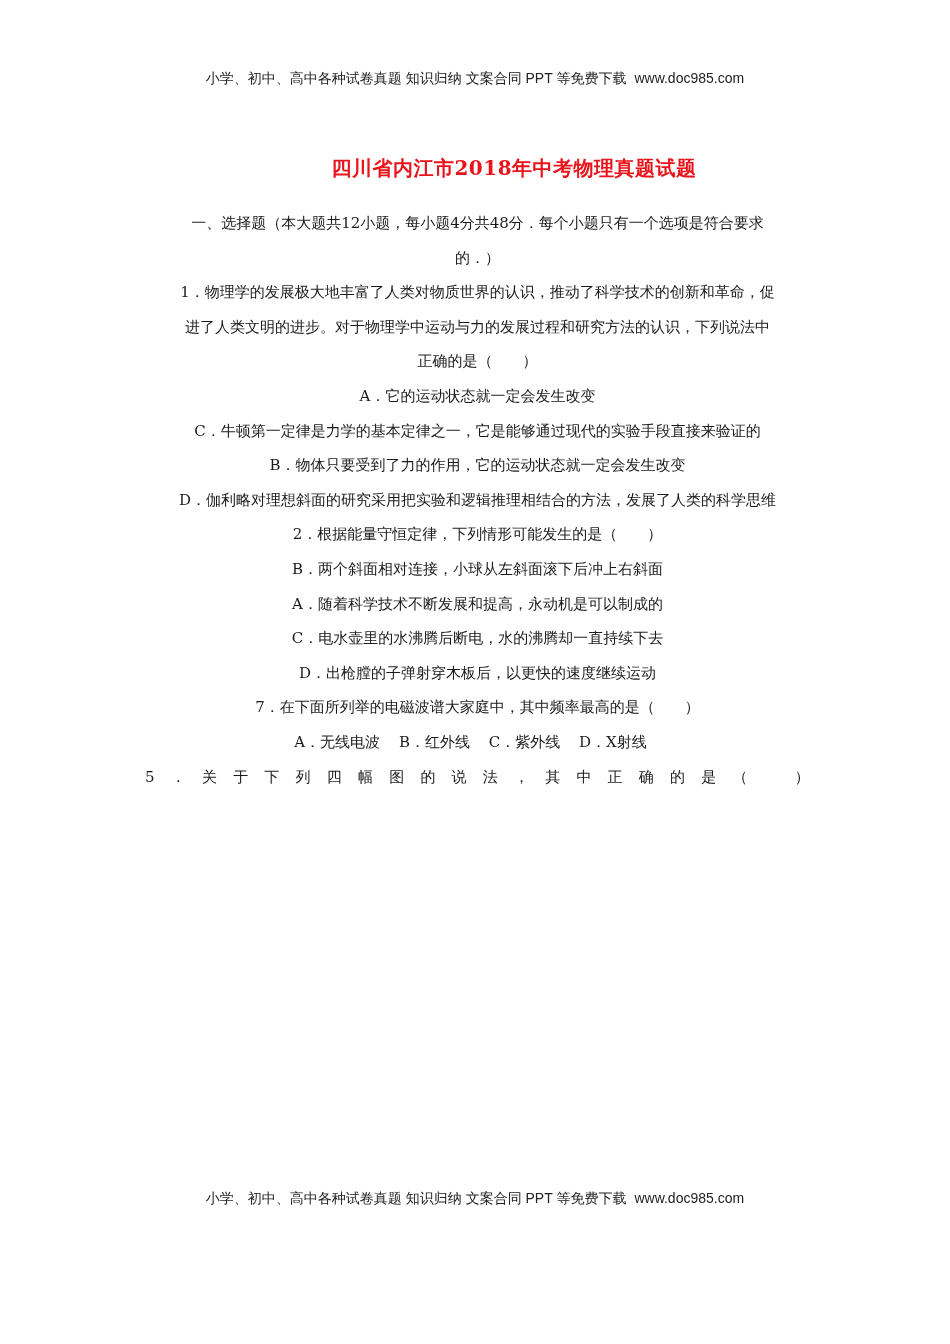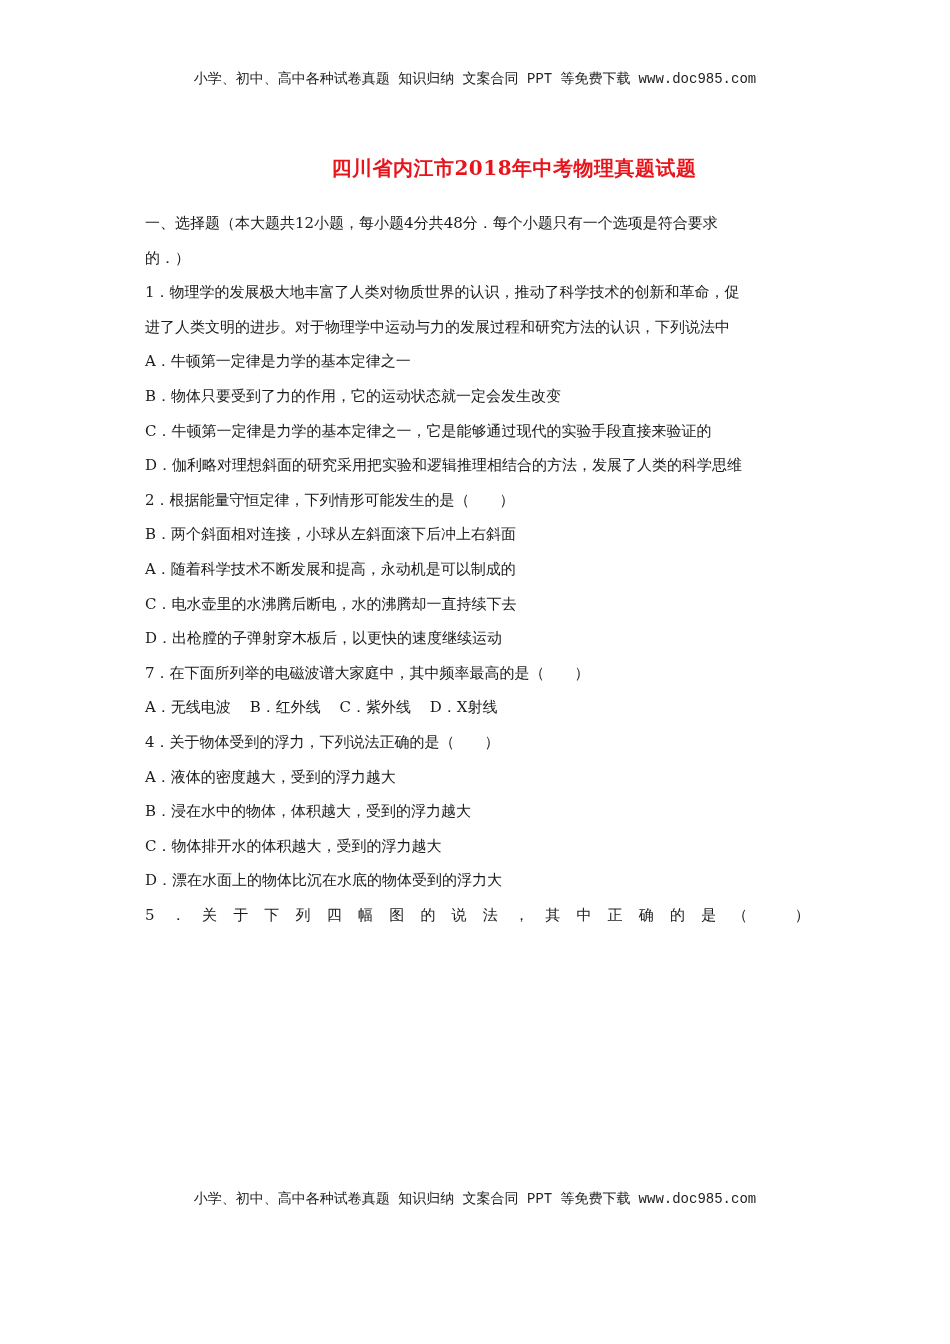--- a/index.html
+++ b/index.html
@@ -13,21 +13,21 @@
       position: relative;
       overflow: hidden;
       font-family: "DejaVu Serif", "Liberation Serif", serif;
       color: #1a1a1a;
     }
     .page-header, .page-footer {
       position: absolute;
       left: 0;
       width: 950px;
       text-align: center;
-      font-family: Liberation Mono, monospace;
+      font-family: Liberation Sans, sans-serif;
       font-size: 14px;
       color: #222;
       letter-spacing: 0px;
     }
     .page-header { top: 70px; }
     .page-footer { top: 1190px; }
     .page-header .url, .page-footer .url { margin-left: 8px; }
 
     .doc-title {
       position: absolute;
@@ -42,20 +42,21 @@
       margin-left: 39px;
     }
 
     .content {
       position: absolute;
       top: 206px;
       left: 145px;
       width: 665px;
       font-size: 15px;
       line-height: 34.6px;
+      text-align: center;
     }
     .line {
       white-space: nowrap;
       height: 34.6px;
     }
     .spread {
       display: flex;
       justify-content: space-between;
       white-space: nowrap;
     }
@@ -70,23 +71,24 @@
 
 <div class="doc-title">四川省内江市2018年中考物理真题试题</div>
 
 <div class="content">
   <div class="line">一、选择题（本大题共12小题，每小题4分共48分．每个小题只有一个选项是符合要求</div>
   <div class="line">的．）</div>
 
   <div>
     <div class="line">1．物理学的发展极大地丰富了人类对物质世界的认识，推动了科学技术的创新和革命，促</div>
     <div class="line">进了人类文明的进步。对于物理学中运动与力的发展过程和研究方法的认识，下列说法中</div>
-    <div class="line">A．牛顿第一定律是力学的基本定律之一</div>
+    <div class="line">正确的是（　　）</div>
+    <div class="line">A．它的运动状态就一定会发生改变</div>
+    <div class="line">C．牛顿第一定律是力学的基本定律之一，它是能够通过现代的实验手段直接来验证的</div>
     <div class="line">B．物体只要受到了力的作用，它的运动状态就一定会发生改变</div>
-    <div class="line">C．牛顿第一定律是力学的基本定律之一，它是能够通过现代的实验手段直接来验证的</div>
     <div class="line">D．伽利略对理想斜面的研究采用把实验和逻辑推理相结合的方法，发展了人类的科学思维</div>
   </div>
 
   <div>
     <div class="line">2．根据能量守恒定律，下列情形可能发生的是（　　）</div>
     <div class="line">B．两个斜面相对连接，小球从左斜面滚下后冲上右斜面</div>
     <div class="line">A．随着科学技术不断发展和提高，永动机是可以制成的</div>
     <div class="line">C．电水壶里的水沸腾后断电，水的沸腾却一直持续下去</div>
     <div class="line">D．出枪膛的子弹射穿木板后，以更快的速度继续运动</div>
   </div>
@@ -94,27 +96,20 @@
   <div>
     <div class="line">7．在下面所列举的电磁波谱大家庭中，其中频率最高的是（　　）</div>
     <div class="line options-inline">
       <span class="opt">A．无线电波</span>
       <span class="opt">B．红外线</span>
       <span class="opt">C．紫外线</span>
       <span class="opt">D．X射线</span>
     </div>
   </div>
 
-  <div>
-    <div class="line">4．关于物体受到的浮力，下列说法正确的是（　　）</div>
-    <div class="line">A．液体的密度越大，受到的浮力越大</div>
-    <div class="line">B．浸在水中的物体，体积越大，受到的浮力越大</div>
-    <div class="line">C．物体排开水的体积越大，受到的浮力越大</div>
-    <div class="line">D．漂在水面上的物体比沉在水底的物体受到的浮力大</div>
-  </div>
 
   <div>
     <div class="line spread">
       <span>5</span>
       <span>．</span>
       <span>关</span>
       <span>于</span>
       <span>下</span>
       <span>列</span>
       <span>四</span>

